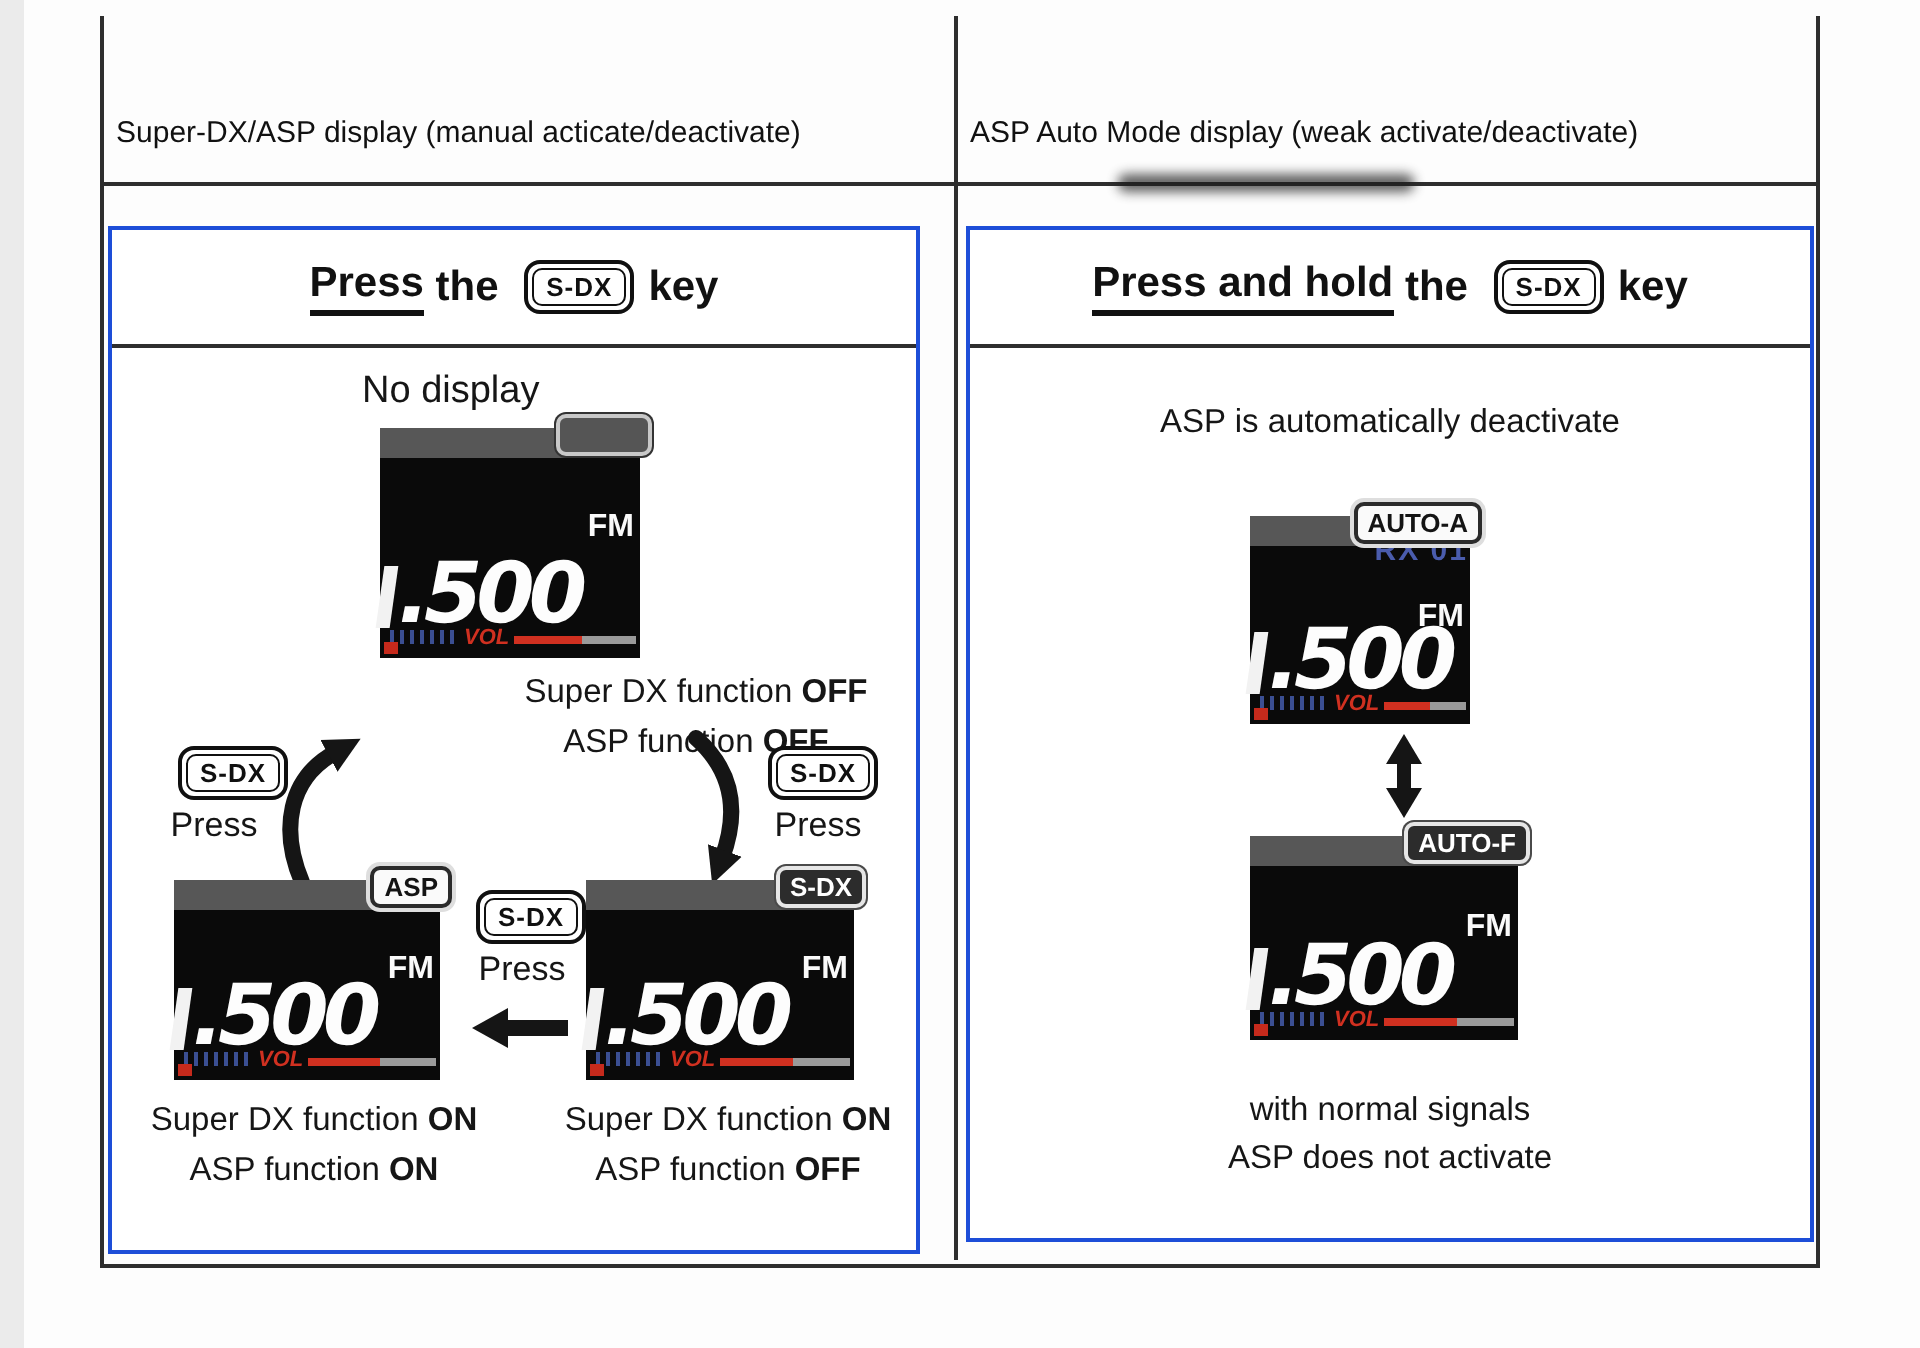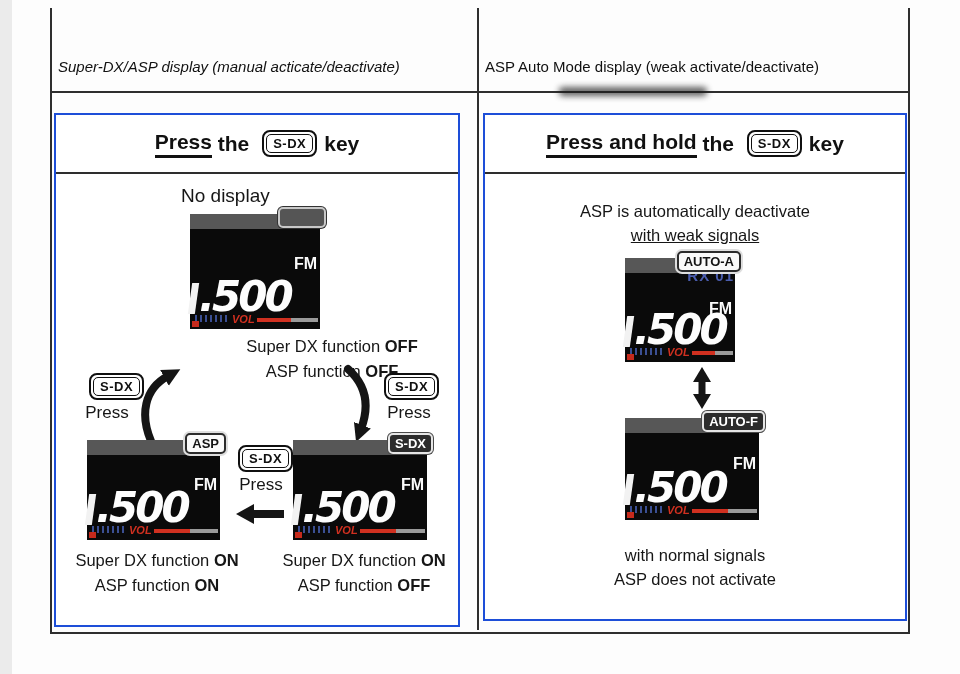--- a/index.html
+++ b/index.html
@@ -7,21 +7,21 @@
         font-family:"Liberation Sans",sans-serif;color:#1a1a1a;}
   .edge-strip{position:absolute;left:0;top:0;width:12px;height:674px;background:#ebebeb;}
 
   
   .table{position:absolute;left:50px;top:8px;width:856px;height:624px;
          border-left:2px solid #2e2e2e;border-right:2px solid #2e2e2e;border-bottom:2px solid #2e2e2e;}
   .hdr-row{position:absolute;left:0;top:0;width:100%;height:85px;border-bottom:2px solid #2e2e2e;box-sizing:border-box;}
   .divider{position:absolute;left:425px;top:0;width:2px;height:622px;background:#2e2e2e;}
   .hdr-cell{position:absolute;top:0;height:83px;display:flex;align-items:flex-end;box-sizing:border-box;
             padding:0 6px 16px 6px;font-size:15px;color:#111;}
-  .hdr-left{left:0;width:425px;font-style:italic;}
+  .hdr-left{left:0;width:425px;}
   .hdr-right{left:427px;width:427px;}
   .smudge{position:absolute;left:507px;top:79px;width:148px;height:9px;background:#1c1c1c;
           filter:blur(3px);opacity:.7;border-radius:4px;}
 
   
   .panel{position:absolute;background:#fff;border:2px solid #1d4ed8;box-sizing:content-box;}
   .panel-left{left:54px;top:113px;width:402px;height:510px;}
   .panel-right{left:483px;top:113px;width:420px;height:504px;}
   .title-row{position:absolute;left:0;top:0;width:100%;height:57px;border-bottom:2px solid #2e2e2e;
              display:flex;align-items:center;justify-content:center;font-size:21px;font-weight:bold;color:#111;}
@@ -98,21 +98,21 @@
       <div class="badge empty"></div>
       <div class="band">FM</div>
       <div class="digit-clip"></div>
       <div class="freq">.500</div>
       <div class="meter"></div>
       <div class="meter-dot"></div>
       <div class="vol">VOL</div>
       <div class="volbar"></div>
     </div>
 
-    <div class="caption" style="left:0;top:219px;width:476px;padding-left:38px;">
+    <div class="caption" style="left:16px;top:219px;width:476px;padding-left:38px;">
       <div><span>Super DX function </span><b>OFF</b></div>
       <div><span>ASP function </span><b>OFF</b></div>
     </div>
 
     <div class="key-badge key-abs" style="left:33px;top:258px;">
       <span class="inner">S-DX</span>
     </div>
     <div class="press-label" style="left:6px;top:288px;width:90px;">Press</div>
     <svg class="arrow" style="left:82px;top:250px;" width="48" height="80" viewBox="0 0 48 80">
       <defs>
@@ -184,21 +184,20 @@
       <span class="u">Press and hold</span>
       <span class="gap"> the </span>
       <span class="key-badge" style="margin:0 7px;">
         <span class="inner">S-DX</span>
       </span>
       <span> key</span>
     </div>
 
     <div class="note" style="top:84px;">
       <div>ASP is automatically deactivate</div>
-      <div class="u">with weak signals</div>
     </div>
 
     <div class="display" style="left:140px;top:143px;width:110px;height:104px;">
       <div class="topbar"></div>
       <div class="badge light">AUTO-A</div>
       <div class="rx">RX 01</div>
       <div class="band" style="top:40%;">FM</div>
       <div class="digit-clip"></div>
       <div class="freq">.500</div>
       <div class="meter"></div>

